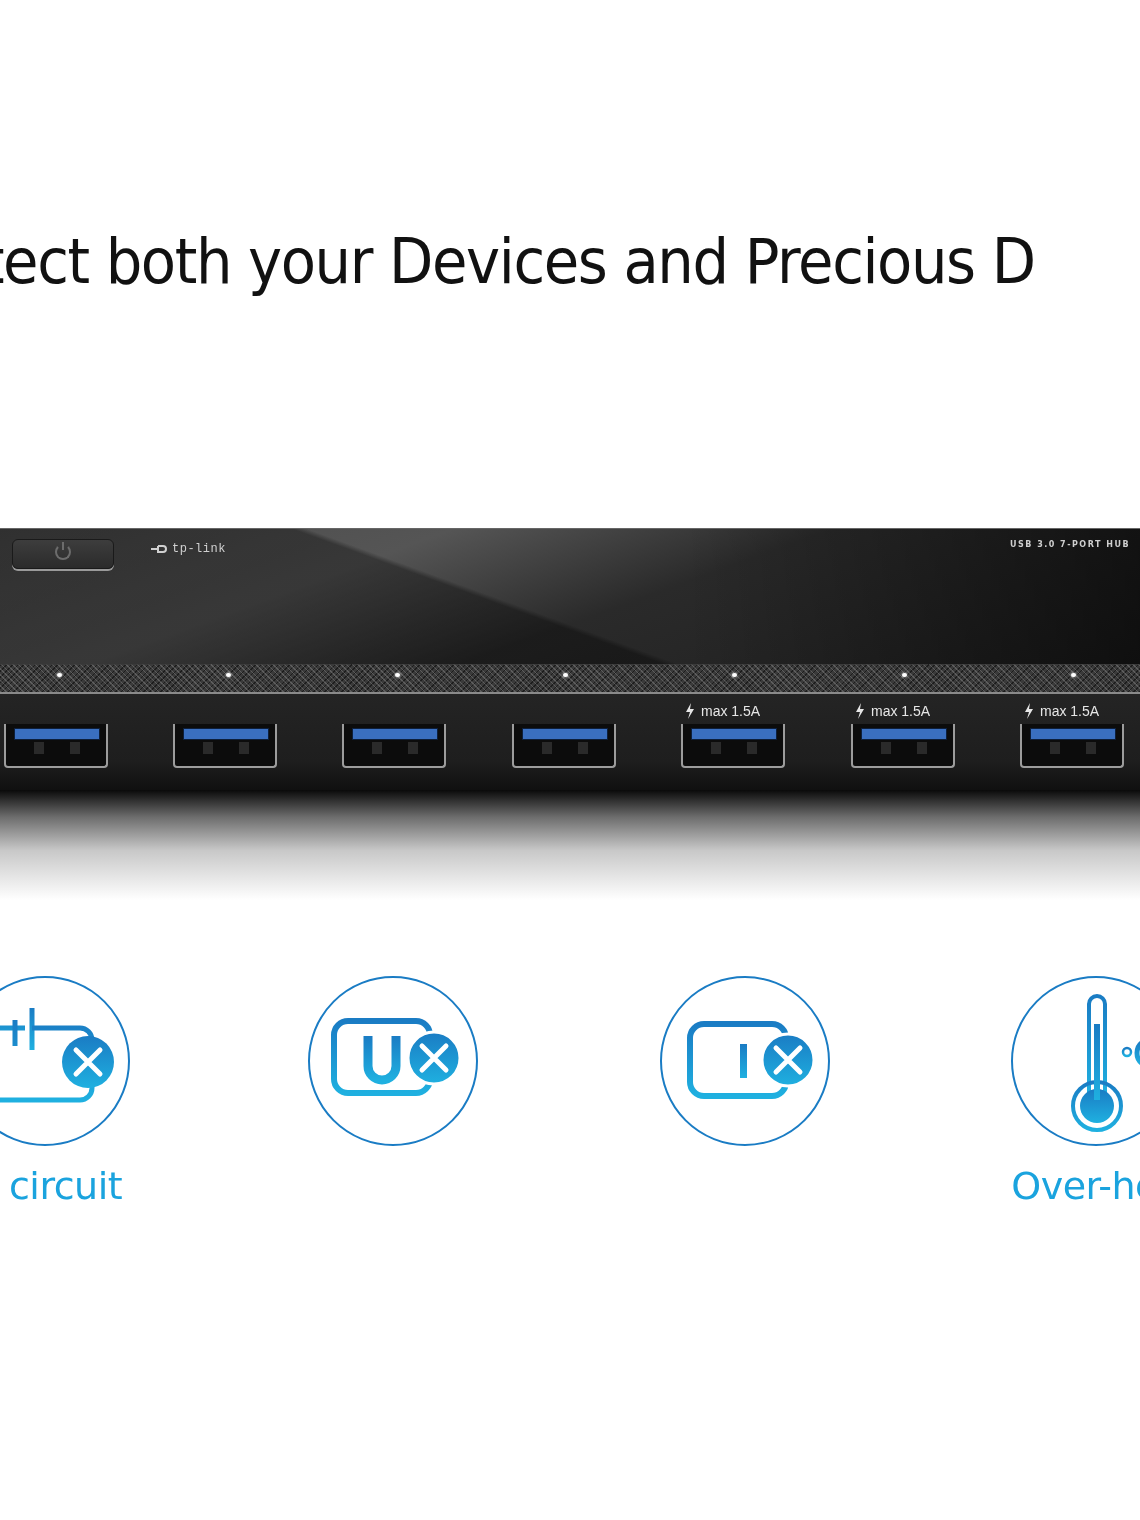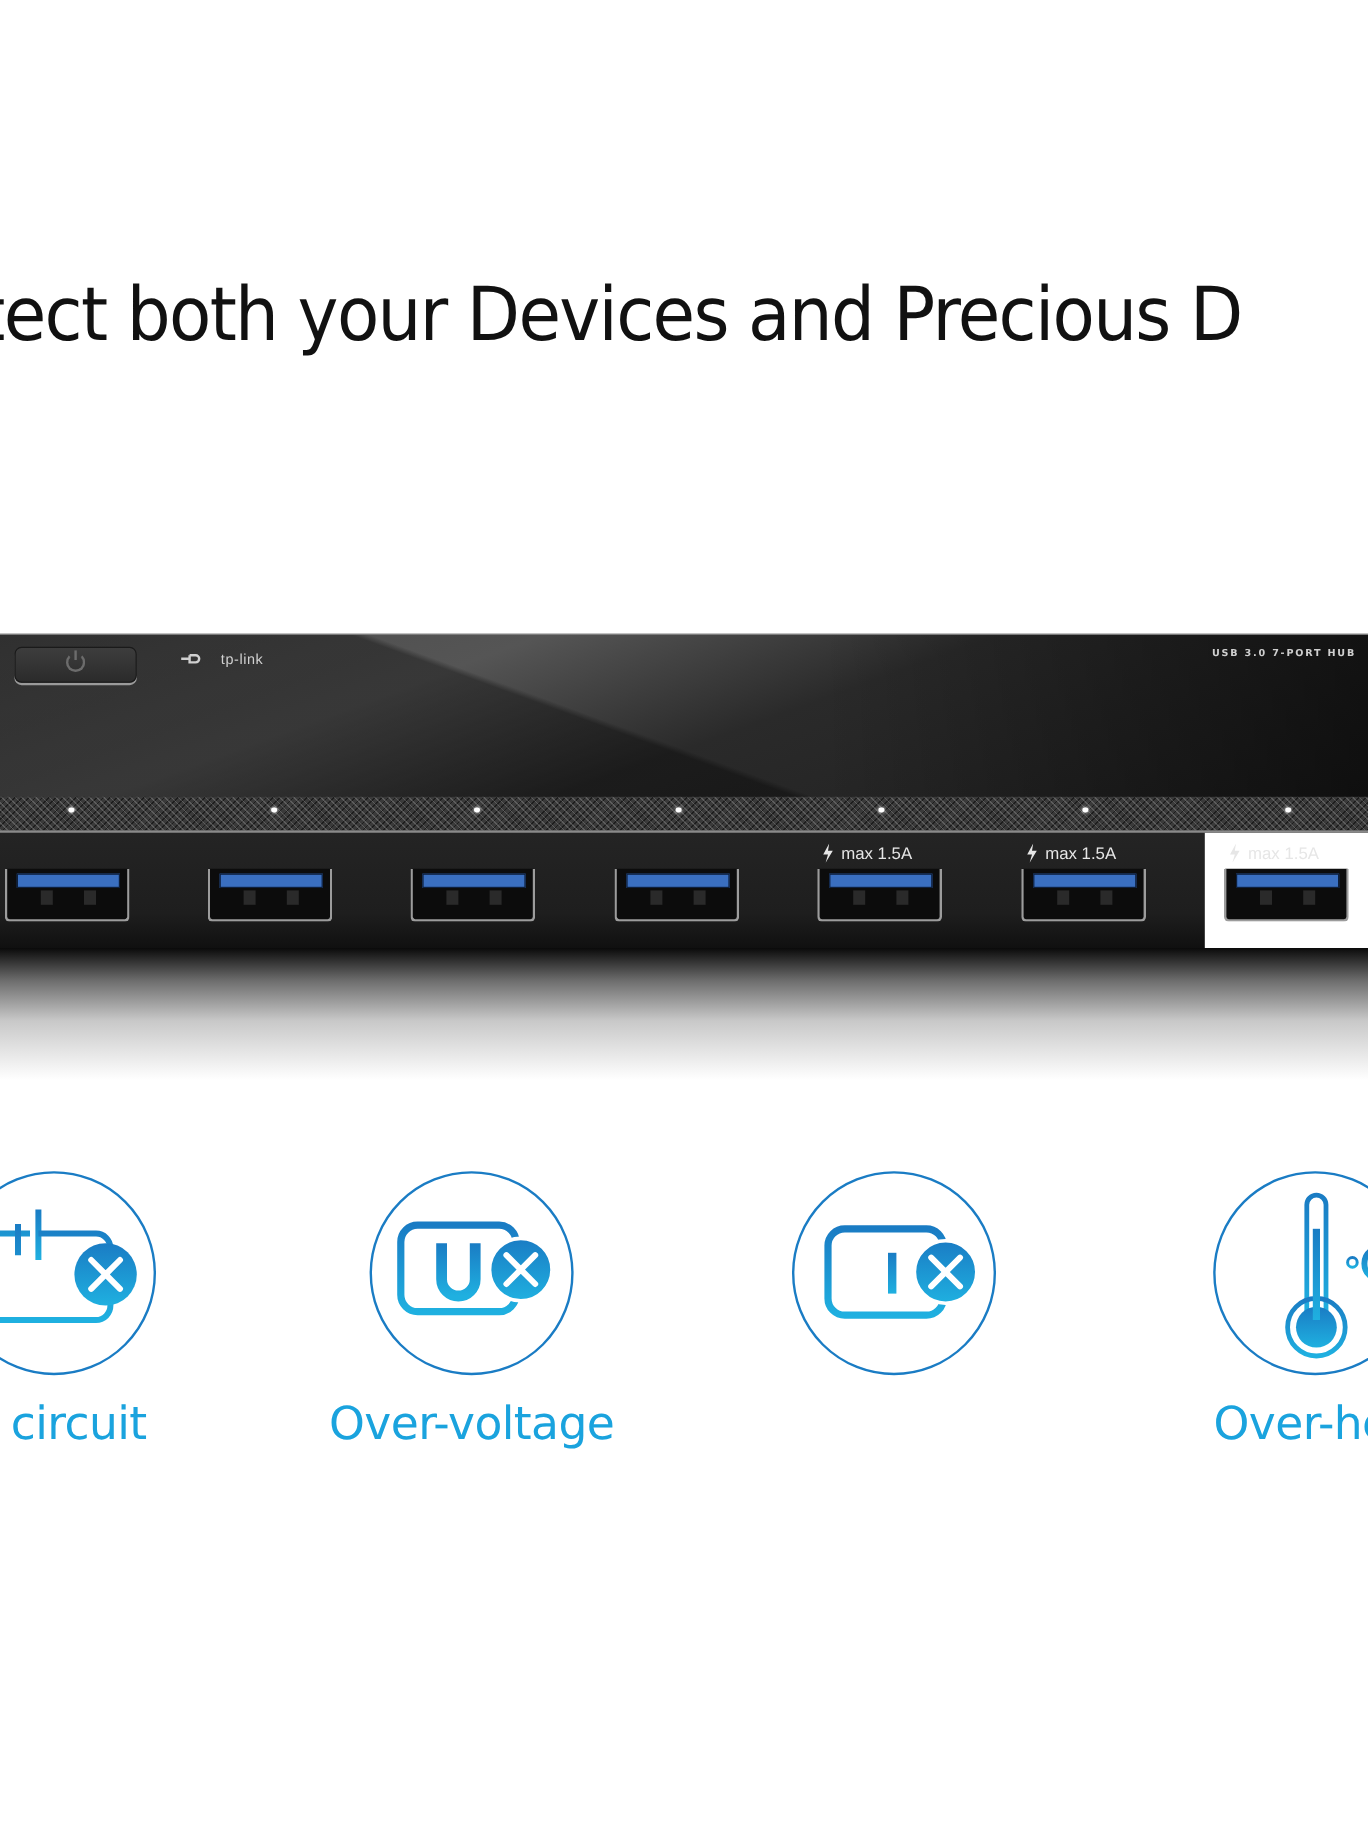--- a/index.html
+++ b/index.html
@@ -36,39 +36,39 @@
   }
   .power-btn .glyph {
     position:absolute; left:42px; top:4px; width:16px; height:16px;
     border:2px solid #6c6c6c; border-radius:50%; border-top-color:transparent;
     box-sizing:border-box;
   }
   .power-btn .glyph::after {
     content:""; position:absolute; left:5px; top:-4px; width:2px; height:8px; background:#6c6c6c;
   }
   .brand {
-    position:absolute; left:150px; top:13px; font-family:Liberation Sans, sans-serif;
-    font-size:12px; color:#d0d0d0; letter-spacing:0.5px; display:flex; align-items:center; gap:16px;
+    position:absolute; left:150px; top:13px; font-family:Liberation Mono, monospace;
+    font-size:12px; color:#d0d0d0; letter-spacing:0.5px; display:flex; align-items:center; gap:4px;
   }
   .brand .logo-mark { display:inline-block; width:18px; height:10px; }
   .model-label {
     position:absolute; right:10px; top:11px; font-family:"DejaVu Sans", sans-serif;
     font-size:8px; font-weight:bold; color:#cfcfcf; letter-spacing:1.5px;
   }
   .grille {
     position:absolute; left:0; top:136px; width:1140px; height:28px;
     background-color:#3a3a3a;
     background-image:
       repeating-linear-gradient(45deg, rgba(255,255,255,0.18) 0 1px, transparent 1px 4px),
       repeating-linear-gradient(-45deg, rgba(0,0,0,0.5) 0 1px, transparent 1px 4px);
     border-bottom:2px solid #8a8a8a;
   }
   .led { position:absolute; top:9px; width:5px; height:4px; border-radius:50%; background:#ffffff; box-shadow:0 0 3px #fff; }
   .front {
-    position:absolute; left:0; top:166px; width:1004px; height:96px;
+    position:absolute; left:0; top:166px; width:1140px; height:96px;
     background:linear-gradient(180deg,#242424 0%,#1e1e1e 70%,#101010 100%);
   }
   .port-wrap { position:absolute; top:8px; width:110px; height:80px; }
   .port-label {
     position:absolute; left:6px; top:0; height:18px; white-space:nowrap;
     font-family:"Liberation Sans", sans-serif; font-size:14px; color:#e6e6e6;
     display:flex; align-items:center; gap:6px;
   }
   .port-label svg { width:10px; height:16px; }
   .port {
@@ -222,21 +222,20 @@
 </div>
 
 <div class="feature" style="left:263px">
   <div class="circle"></div>
   <svg class="icon" viewBox="0 0 170 170">
     <rect x="26" y="45" width="96" height="72" rx="14" stroke="url(#blueGrad)" stroke-width="6" fill="none"></rect>
     <path d="M60 60 V90 a14 14 0 0 0 28 0 V60" stroke="url(#blueGrad)" stroke-width="9" fill="none"></path>
     <circle cx="126" cy="82" r="26" fill="url(#blueGrad)" stroke="#fff" stroke-width="3"></circle>
     <path d="M114 70 L138 94 M138 70 L114 94" stroke="#fff" stroke-width="5" stroke-linecap="round"></path>
   </svg>
-  <div class="label">Over-voltage</div>
 </div>
 
 <div class="feature" style="left:615px">
   <div class="circle"></div>
   <svg class="icon" viewBox="0 0 170 170">
     <rect x="30" y="48" width="96" height="72" rx="14" stroke="url(#blueGrad)" stroke-width="6" fill="none"></rect>
     <rect x="80" y="68" width="7" height="34" fill="url(#blueGrad)"></rect>
     <circle cx="128" cy="84" r="26" fill="url(#blueGrad)" stroke="#fff" stroke-width="3"></circle>
     <path d="M116 72 L140 96 M140 72 L116 96" stroke="#fff" stroke-width="5" stroke-linecap="round"></path>
   </svg>

